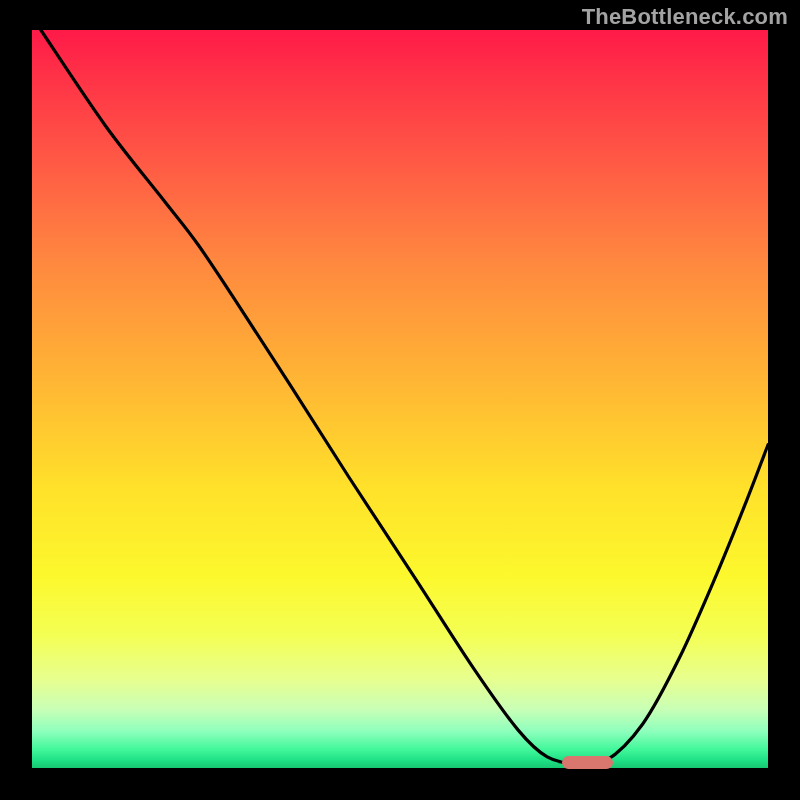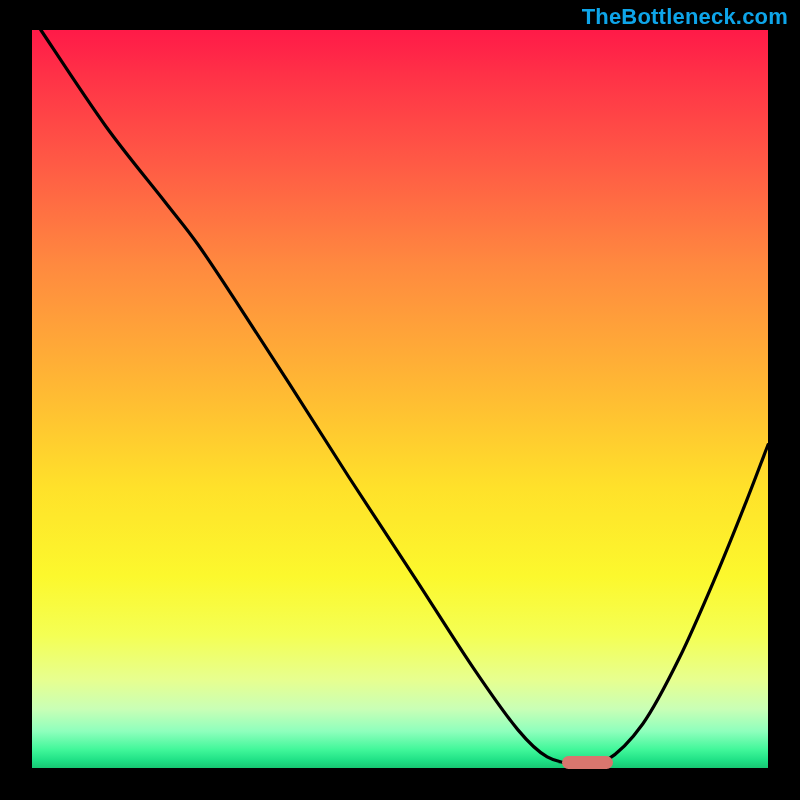--- a/index.html
+++ b/index.html
@@ -16,21 +16,21 @@
     height: 800px;
     background: #000000;
   }
   .watermark {
     position: absolute;
     top: 4px;
     right: 12px;
     font-family: Arial, Helvetica, sans-serif;
     font-size: 22px;
     font-weight: 600;
-    color: #0ea5e9;
+    color: #a3a3a3;
     letter-spacing: 0.2px;
     user-select: none;
   }
   .plot-area {
     position: absolute;
     left: 32px;
     top: 30px;
     width: 736px;
     height: 738px;
   }

